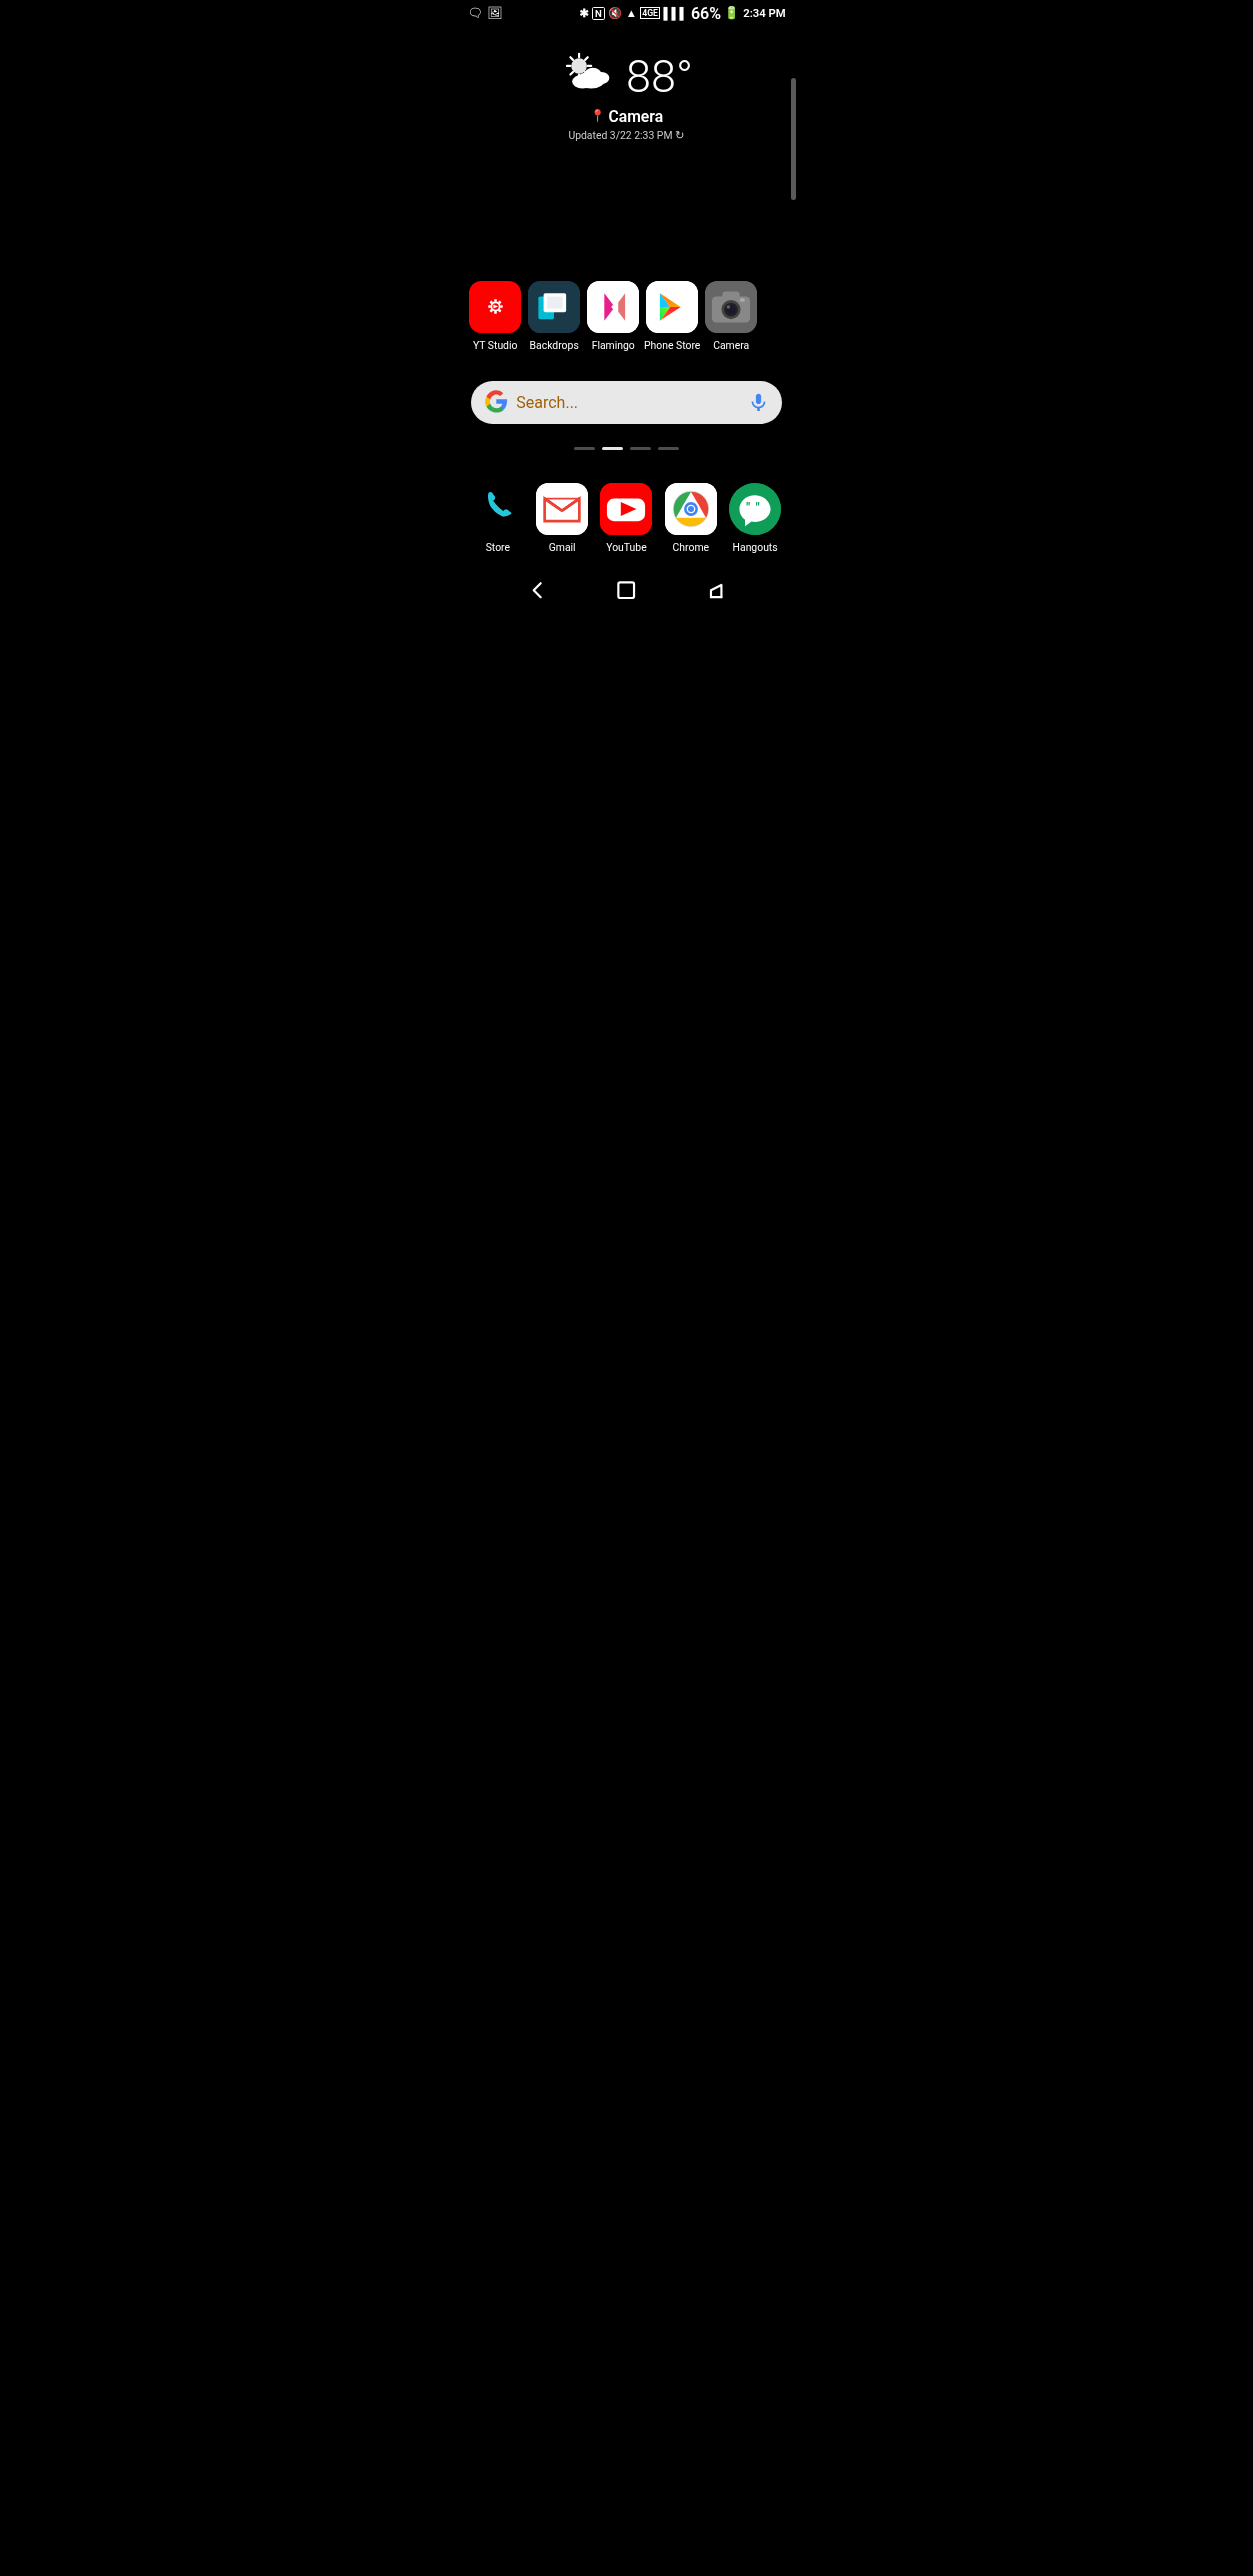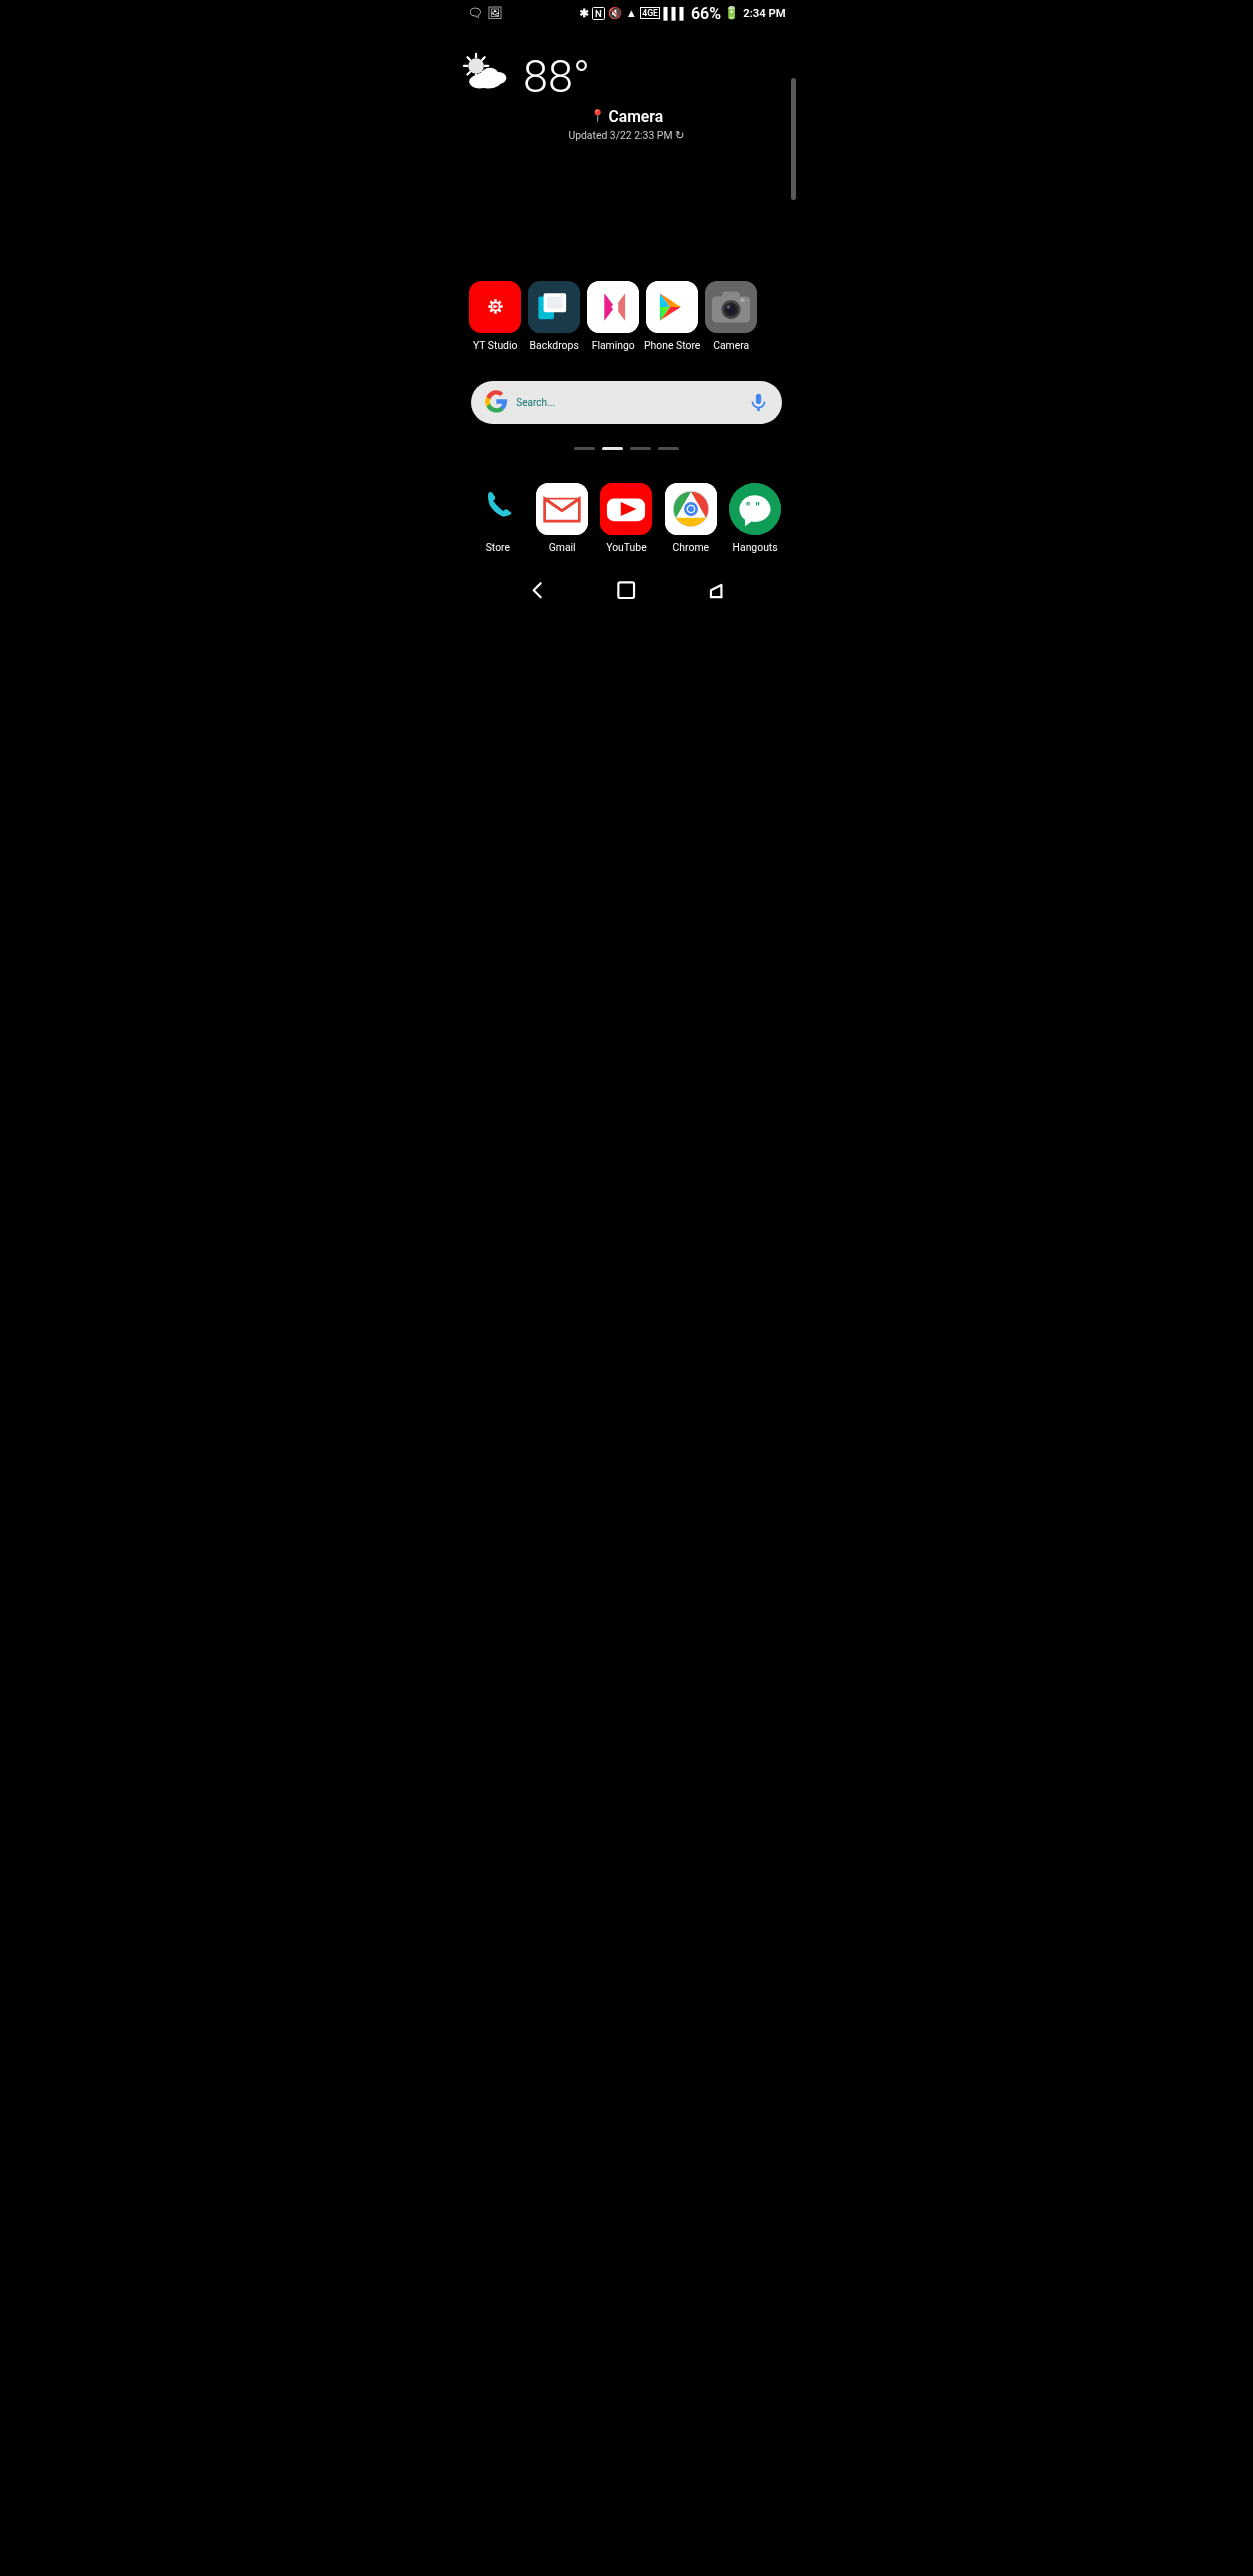--- a/index.html
+++ b/index.html
@@ -49,20 +49,21 @@
 
     
     .weather-widget {
       text-align: center;
       margin-top: 26px;
       margin-bottom: 8.7px;
     }
     .weather-temp-row {
       display: flex;
       align-items: center;
+      justify-content: center;
       gap: 14px;
       font-size: 42px;
       font-weight: 300;
     }
     .weather-icon-area {
       font-size: 35px;
     }
     .weather-location {
       display: flex;
       align-items: center;
@@ -153,22 +154,22 @@
     .search-bar {
       background: #e8e8e8;
       border-radius: 26px;
       display: flex;
       align-items: center;
       padding: 8.7px 14px;
       gap: 8.7px;
     }
     .search-text {
       flex: 1;
-      font-size: 10px;
-      color: #0f766e;
+      font-size: 16px;
+      color: #a16207;
     }
 
     
     .page-indicators {
       display: flex;
       justify-content: center;
       gap: 7px;
       margin-top: 12.2px;
     }
     .page-dot {

